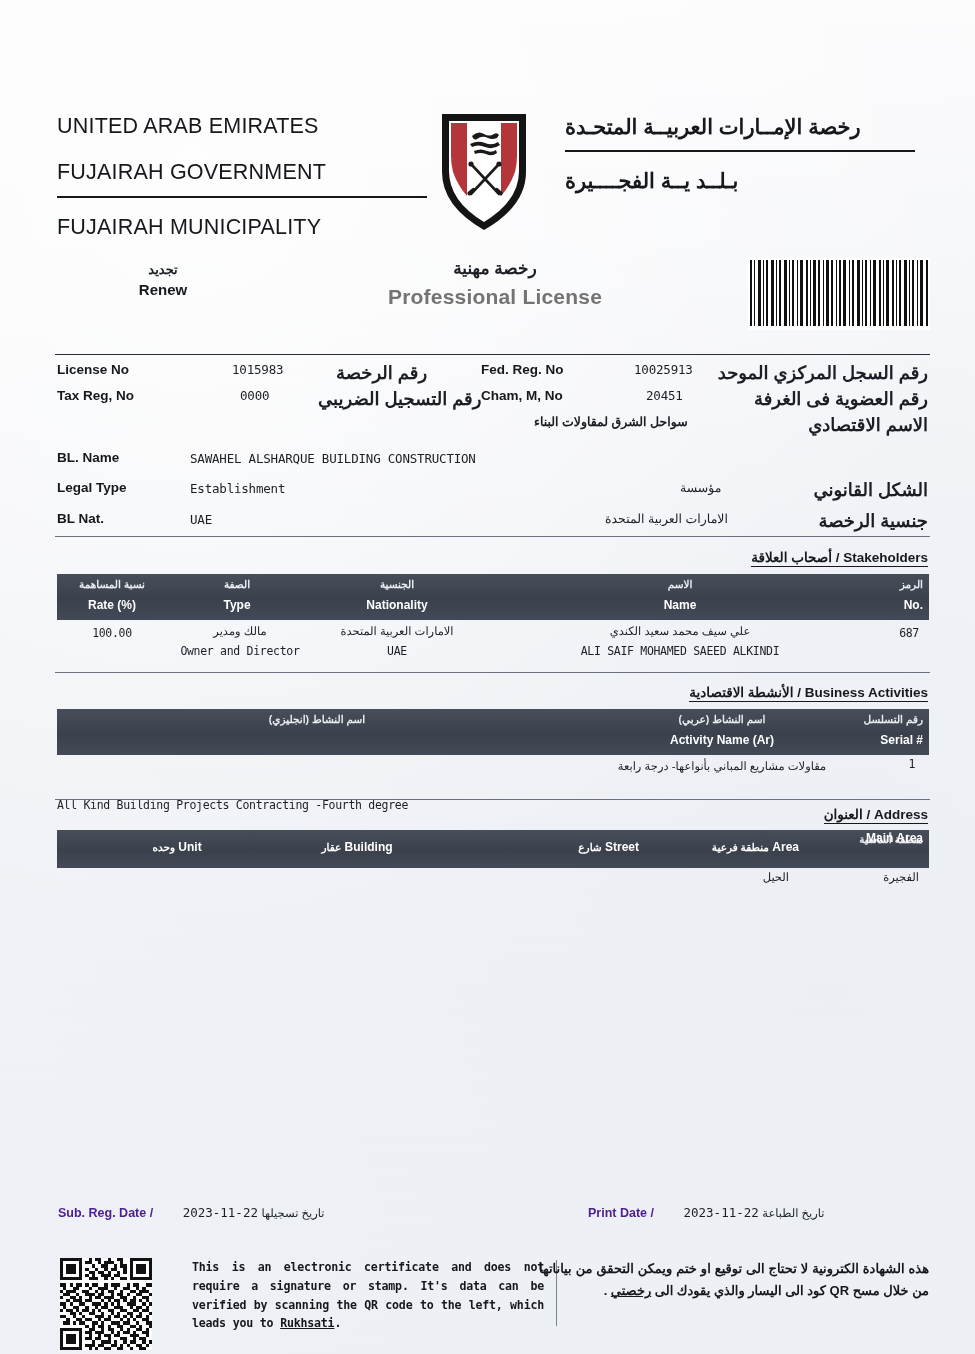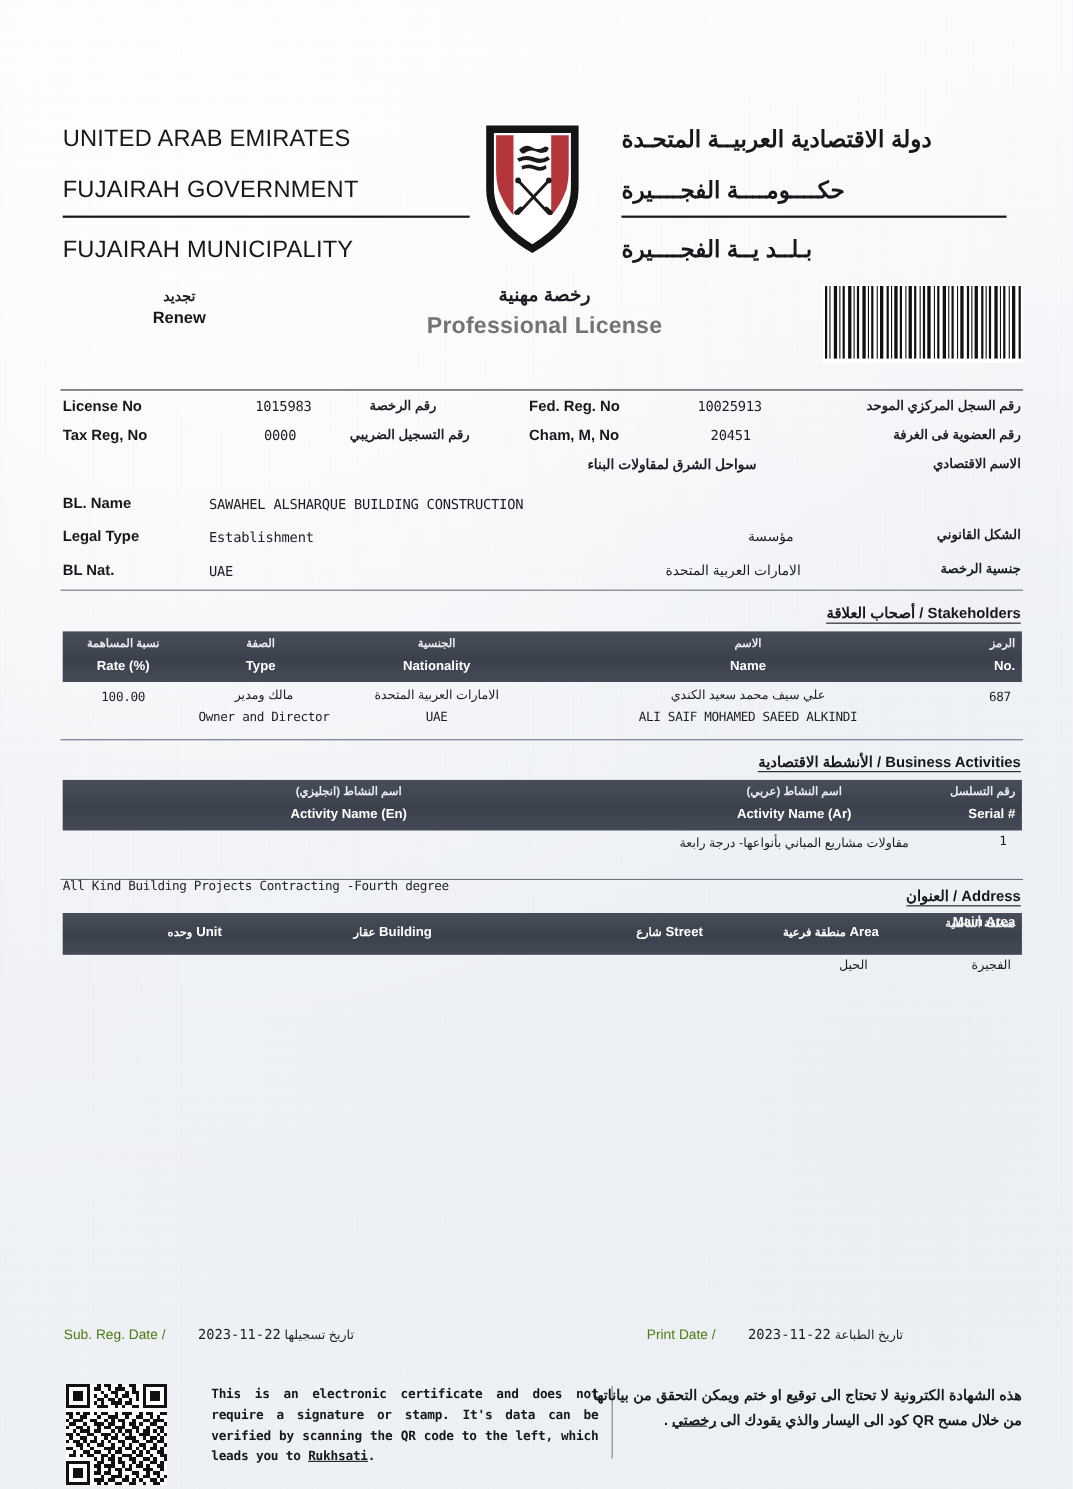--- a/index.html
+++ b/index.html
@@ -158,21 +158,21 @@
   .val {
     position: absolute;
     font-family: "DejaVu Sans Mono", monospace;
     font-size: 12.5px;
     color: #1b1e24;
     letter-spacing: -.2px;
   }
   .lbl-ar {
     position: absolute;
     direction: rtl;
-    font-size: 12px;
+    font-size: 18px;
     font-weight: bold;
     color: #1b1e24;
     white-space: nowrap;
   }
   .val-ar {
     position: absolute;
     direction: rtl;
     font-size: 12.5px;
     color: #1b1e24;
     white-space: nowrap;
@@ -248,21 +248,21 @@
 
   
   .dates {
     position: absolute;
     left: 0; right: 0;
     top: 1205px;
     height: 24px;
     font-size: 12.5px;
   }
   .date-blk { position: absolute; white-space: nowrap; }
-  .date-blk .lab { font-weight: normal; color: #4d7c0f; }
+  .date-blk .lab { font-weight: bold; color: #4c1d95; }
   .date-blk .ar { direction: rtl; font-size: 11.5px; color: #22262d; }
   .date-blk .dt {
     font-family: "DejaVu Sans Mono", monospace;
     font-size: 12.5px;
     color: #1b1e24;
     margin-left: 26px;
     letter-spacing: -.3px;
   }
 
   .qr {
@@ -344,22 +344,21 @@
         <g fill="#1a1a1a">
           <circle cx="35" cy="58" r="2.6"></circle>
           <circle cx="63" cy="58" r="2.6"></circle>
           <rect x="31" y="84" width="9" height="4" rx="1.6" transform="rotate(-40 35 86)"></rect>
           <rect x="58" y="84" width="9" height="4" rx="1.6" transform="rotate(40 63 86)"></rect>
         </g>
       </svg>
     </div>
 
     <div class="hdr-ar">
-      <div class="line">دولة الاقتصادية العربيــة المتحـدة</div>
-      <div class="line">حكــــومــــة الفجــــيرة</div>
+      <div class="line">رخصة الإمــارات العربيــة المتحـدة</div>
       <div class="line rule-line">بـلــد يــة الفجــــيرة</div>
     </div>
   </div>
 
   <div class="renew">
     <div class="ar">تجديد</div>
     <div class="en">Renew</div>
   </div>
 
   <div class="lic-title">
@@ -520,21 +519,20 @@
     <div class="cell" style="right:6px; width:70px;">
       <div class="ar ta-r">رقم التسلسل</div>
       <div class="en ta-r">Serial #</div>
     </div>
     <div class="cell" style="right:82px; width:250px;">
       <div class="ar ta-c">اسم النشاط (عربي)</div>
       <div class="en ta-c">Activity Name (Ar)</div>
     </div>
     <div class="cell" style="left:50px; width:420px;">
       <div class="ar ta-c">اسم النشاط (انجليزي)</div>
-      <div class="en ta-c">Activity Name (En)</div>
     </div>
   </div>
 
   <div class="tbl-row" style="top:757px; height:40px;">
     <div class="cell" style="right:14px; width:60px;">
       <div class="en ta-r mono" style="top:0px;">1</div>
     </div>
     <div class="cell" style="right:82px; width:250px;">
       <div class="ar ta-c" style="top:2px;">مقاولات مشاريع المباني بأنواعها- درجة رابعة</div>
     </div>

